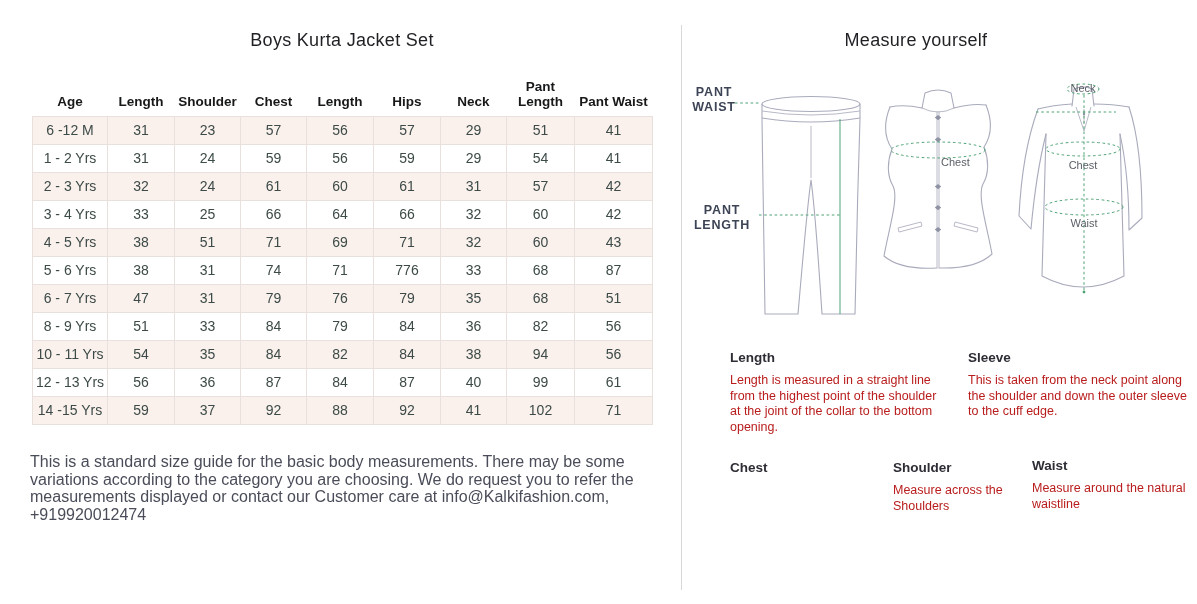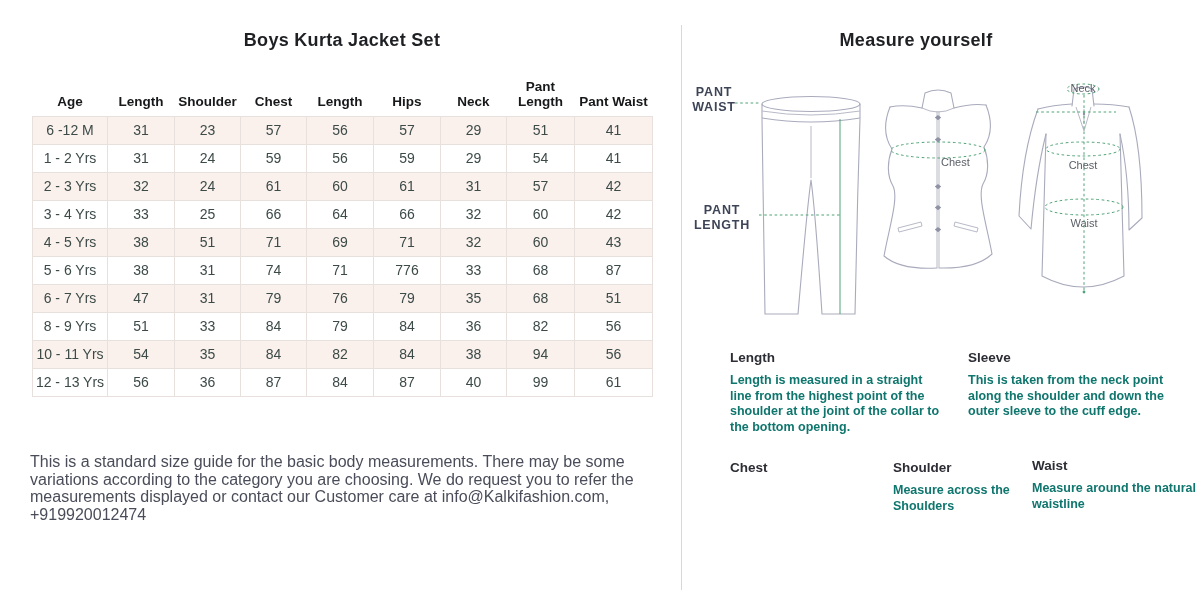--- a/index.html
+++ b/index.html
@@ -2,21 +2,21 @@
 <html><head>
 <meta charset="utf-8">
 <style>
   * { margin:0; padding:0; box-sizing:border-box; }
   html,body { background:#ffffff; }
   .page {
     position:relative; width:1197px; height:604px; background:#ffffff;
     font-family:"Liberation Sans", sans-serif; overflow:hidden;
   }
   .panel-title {
-    position:absolute; top:30px; font-size:18px; font-weight:700;
+    position:absolute; top:30px; font-size:18px; font-weight:400;
     letter-spacing:.3px; color:#1f2024; text-align:center;
   }
   .title-left { left:30px; width:624px; }
   .title-right { left:716px; width:400px; }
 
   
   table.size-table {
     position:absolute; left:32px; top:70px; width:620px;
     border-collapse:collapse; table-layout:fixed;
   }
@@ -53,21 +53,21 @@
   }
   .pant-waist-label  { left:690px; top:85px;  width:48px; }
   .pant-length-label { left:692px; top:203px; width:60px; }
 
   
   .definition { position:absolute; }
   .definition .term {
     font-size:13.5px; font-weight:600; color:#2d2e35; margin-bottom:8px;
   }
   .definition .body {
-    font-size:12.5px; line-height:15.5px; color:#0f766e;font-weight:bold;
+    font-size:12.5px; line-height:15.5px; color:#b91c1c;
   }
   .def-length   { left:730px;  top:350px; width:216px; }
   .def-sleeve   { left:968px;  top:350px; width:226px; }
   .def-chest    { left:730px;  top:460px; width:155px; }
   .def-shoulder { left:893px;  top:460px; width:140px; }
   .def-waist    { left:1032px; top:458px; width:165px; }
 
   svg .outline { fill:none; stroke:#a9abbc; stroke-width:1.1; stroke-linecap:round; stroke-linejoin:round; }
   svg .outline-thin { fill:none; stroke:#b8bac7; stroke-width:1; }
   svg .green-solid { fill:none; stroke:#50a376; stroke-width:1; }
@@ -211,20 +211,31 @@
           <td>12 - 13 Yrs</td>
           <td>56</td>
           <td>36</td>
           <td>87</td>
           <td>84</td>
           <td>87</td>
           <td>40</td>
           <td>99</td>
           <td>61</td>
         </tr>
+        <tr>
+          <td>14 -15 Yrs</td>
+          <td>59</td>
+          <td>37</td>
+          <td>92</td>
+          <td>88</td>
+          <td>92</td>
+          <td>41</td>
+          <td>102</td>
+          <td>71</td>
+        </tr>
       </tbody>
   </table>
 
   <p class="note">This is a standard size guide for the basic body measurements. There may be some variations according to the category you are choosing. We do request you to refer the measurements displayed or contact our Customer care at info@Kalkifashion.com, +919920012474</p>
 
   <div class="divider"></div>
 
   <h1 class="panel-title title-right">Measure yourself</h1>
 
   <div class="pant-label pant-waist-label">PANT WAIST</div>

